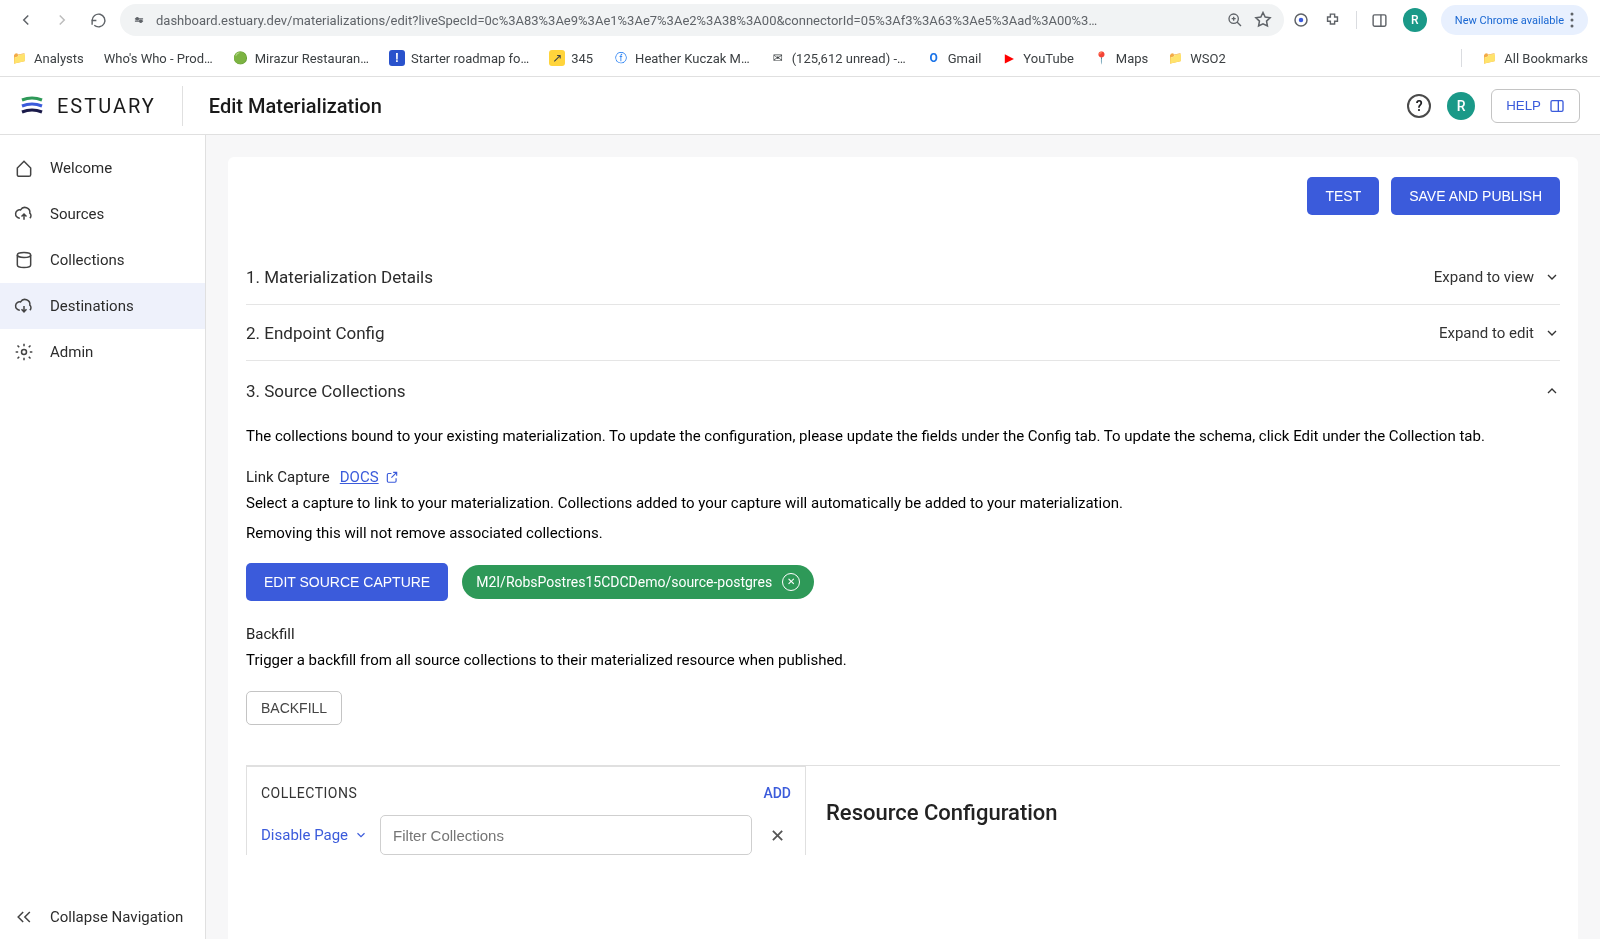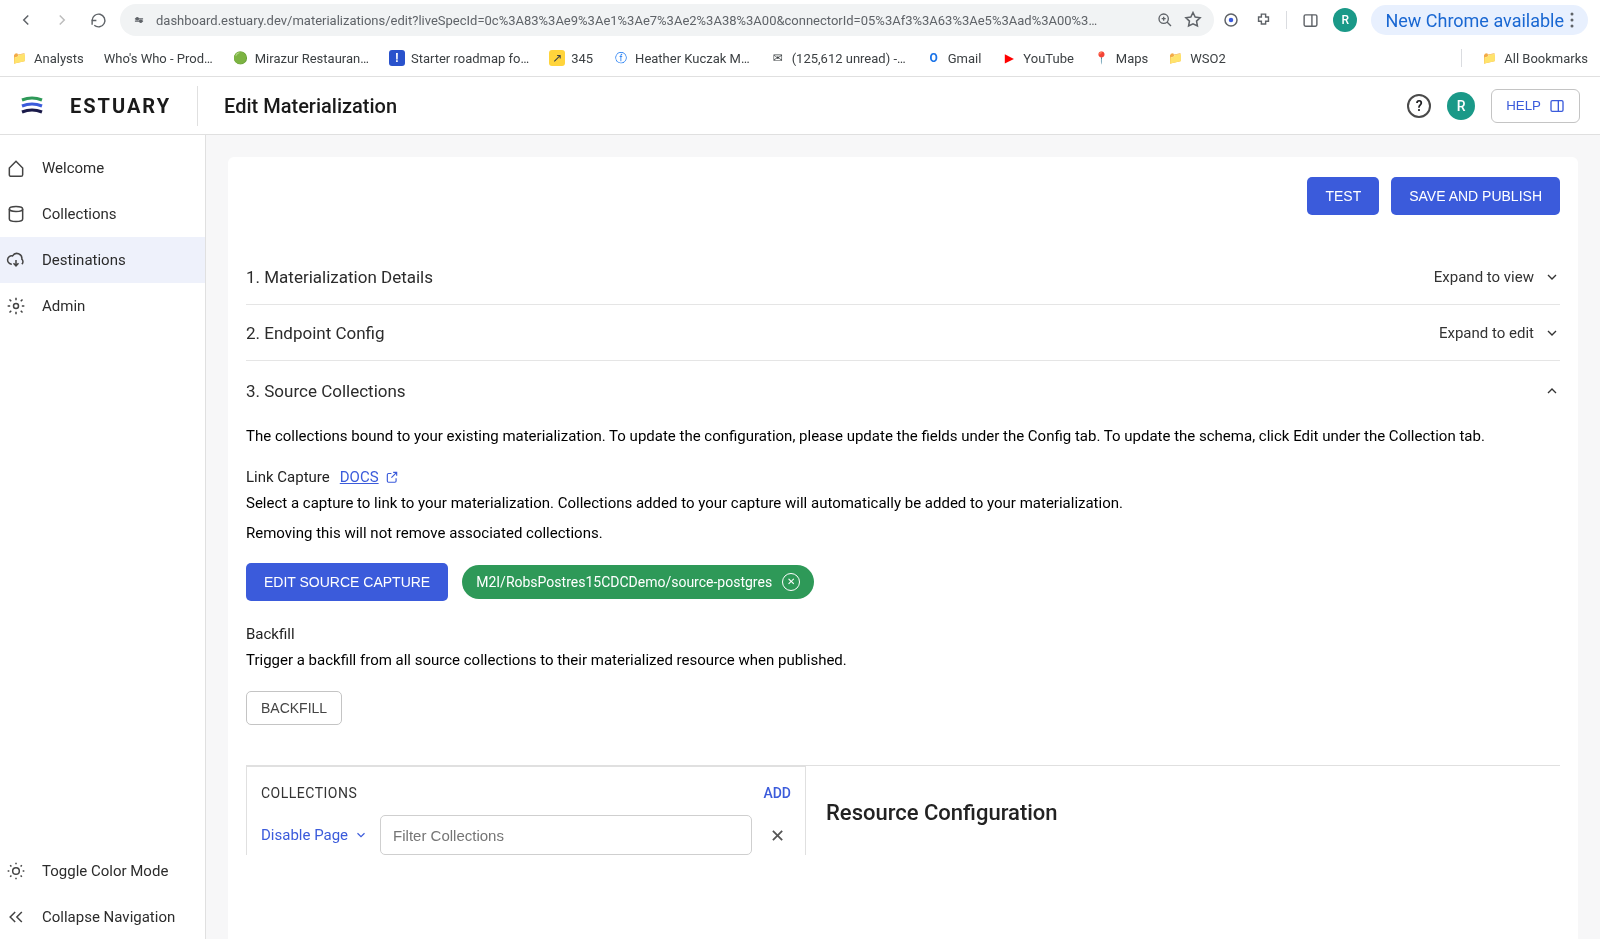--- a/index.html
+++ b/index.html
@@ -8,43 +8,43 @@
 
 .browser-chrome { border-bottom: 1px solid #e0e0e0; background: #fff; }
 .browser-top { display: flex; align-items: center; height: 40px; padding: 0 12px; gap: 8px; }
 .chrome-btn { width: 28px; height: 28px; display: flex; align-items: center; justify-content: center; border-radius: 50%; color: #5f6368; }
 .chrome-btn.disabled { color: #bdbdbd; }
 .url-bar { flex: 1; display: flex; align-items: center; height: 32px; background: #f1f3f4; border-radius: 16px; padding: 0 12px; gap: 10px; font-size: 13px; color: #202124; }
 .url-text { flex: 1; white-space: nowrap; overflow: hidden; text-overflow: ellipsis; color: #5f6368; }
 .chrome-icons { display: flex; align-items: center; gap: 14px; }
 .chrome-icon { width: 18px; height: 18px; display: flex; align-items: center; justify-content: center; color: #5f6368; }
 .avatar-badge { width: 24px; height: 24px; border-radius: 50%; background: #1a9988; color: #fff; display: flex; align-items: center; justify-content: center; font-size: 12px; font-weight: 500; }
-.chrome-update { background: #e8f0fe; color: #1967d2; height: 30px; padding: 0 14px; border-radius: 15px; display: flex; align-items: center; font-size: 18px; gap: 6px; }
+.chrome-update { background: #e8f0fe; color: #1967d2; height: 30px; padding: 0 14px; border-radius: 15px; display: flex; align-items: center; font-size: 11px; gap: 6px; }
 
 .bookmarks-bar { display: flex; align-items: center; height: 36px; padding: 0 12px; gap: 20px; font-size: 13px; color: #3c4043; }
 .bookmark { display: flex; align-items: center; gap: 6px; white-space: nowrap; }
 .bookmark .bm-icon { width: 16px; height: 16px; display: flex; align-items: center; justify-content: center; font-size: 12px; }
 .bookmarks-spacer { flex: 1; }
 .divider-v { width: 1px; height: 18px; background: #dadce0; }
 
 
 .app-header { height: 58px; display: flex; align-items: center; border-bottom: 1px solid #e0e0e0; padding: 0 20px; gap: 26px; }
-.logo { display: flex; align-items: center; gap: 26px; font-weight: 700; font-size: 20px; letter-spacing: 2px; color: #1a1a1a; }
+.logo { display: flex; align-items: center; gap: 13px; font-weight: 400; font-size: 20px; letter-spacing: 2px; color: #1a1a1a; }
 .logo-mark { width: 24px; height: 24px; }
 .vsep { width: 1px; height: 40px; background: #e0e0e0; }
 .page-title { font-size: 20px; font-weight: 500; color: #1a1a1a; flex: 1; }
 .header-right { display: flex; align-items: center; gap: 16px; }
 .help-circle { width: 24px; height: 24px; border: 2px solid #4a4a4a; border-radius: 50%; display: flex; align-items: center; justify-content: center; font-size: 14px; font-weight: 600; }
 .avatar-app { width: 28px; height: 28px; border-radius: 50%; background: #1a9988; color: #fff; display: flex; align-items: center; justify-content: center; font-weight: 500; }
 .help-btn { height: 34px; padding: 0 14px; border: 1px solid #c4c4c4; border-radius: 6px; color: #3b5bdb; font-weight: 500; display: flex; align-items: center; gap: 8px; background: #fff; }
 
 
 .app-body { display: flex; height: calc(939px - 40px - 36px - 58px); }
 .sidebar { width: 206px; border-right: 1px solid #e0e0e0; display: flex; flex-direction: column; padding-top: 10px; }
-.nav-item { display: flex; align-items: center; gap: 16px; height: 46px; padding: 0 6px; color: #2c2c2c; font-size: 15px; cursor: pointer; }
+.nav-item { display: flex; align-items: center; gap: 16px; height: 46px; padding: 0 14px; color: #2c2c2c; font-size: 15px; cursor: pointer; }
 .nav-item.active { background: #eef1fb; }
 .nav-item .nav-icon { width: 20px; height: 20px; display: flex; align-items: center; justify-content: center; }
 .sidebar-spacer { flex: 1; }
 
 .main { flex: 1; background: #f7f7f8; overflow-y: auto; }
 .content-card { background: #fff; margin: 22px 22px 0 22px; border-radius: 6px; padding: 20px 18px 0 18px; min-height: 100%; }
 .action-row { display: flex; justify-content: flex-end; gap: 12px; margin-bottom: 34px; }
 .btn { height: 38px; padding: 0 18px; border-radius: 5px; font-weight: 500; border: none; cursor: pointer; font-size: 14px; }
 .btn-primary { background: #3b5bdb; color: #fff; }
 .btn-outline { background: #fff; border: 1px solid #c4c4c4; color: #444; }
@@ -235,20 +235,29 @@
       <span class="nav-icon">
           <svg width="20" height="20" viewBox="0 0 24 24" fill="none" stroke="#444" stroke-width="1.8">
             <path d="M4 12l8-8 8 8v8a2 2 0 0 1-2 2H6a2 2 0 0 1-2-2z"></path>
           </svg>
         </span>
       <span>Welcome</span>
     </div>
     <div class="nav-item">
       <span class="nav-icon">
           <svg width="20" height="20" viewBox="0 0 24 24" fill="none" stroke="#444" stroke-width="1.8">
+            <path d="M7 17a5 5 0 1 1 .9-9.9A6 6 0 0 1 19 11a4 4 0 0 1 0 6"></path>
+            <path d="M12 12v7M9 15l3-3 3 3"></path>
+          </svg>
+        </span>
+      <span>Sources</span>
+    </div>
+    <div class="nav-item">
+      <span class="nav-icon">
+          <svg width="20" height="20" viewBox="0 0 24 24" fill="none" stroke="#444" stroke-width="1.8">
             <ellipse cx="12" cy="6" rx="8" ry="3"></ellipse>
             <path d="M4 6v12c0 1.7 3.6 3 8 3s8-1.3 8-3V6"></path>
           </svg>
         </span>
       <span>Collections</span>
     </div>
     <div class="nav-item active">
       <span class="nav-icon">
           <svg width="20" height="20" viewBox="0 0 24 24" fill="none" stroke="#444" stroke-width="1.8">
             <path d="M7 17a5 5 0 1 1 .9-9.9A6 6 0 0 1 19 11a4 4 0 0 1 0 6"></path>
@@ -260,29 +269,20 @@
     <div class="nav-item">
       <span class="nav-icon">
           <svg width="20" height="20" viewBox="0 0 24 24" fill="none" stroke="#444" stroke-width="1.8">
             <circle cx="12" cy="12" r="3"></circle>
             <path d="M12 2v3M12 19v3M4.2 4.2l2.1 2.1M17.7 17.7l2.1 2.1M2 12h3M19 12h3M4.2 19.8l2.1-2.1M17.7 6.3l2.1-2.1"></path>
           </svg>
         </span>
       <span>Admin</span>
     </div>
     <div class="sidebar-spacer"></div>
-    <div class="nav-item">
-      <span class="nav-icon">
-          <svg width="20" height="20" viewBox="0 0 24 24" fill="none" stroke="#444" stroke-width="1.8">
-            <circle cx="12" cy="12" r="4"></circle>
-            <path d="M12 2v2M12 20v2M4 12H2M22 12h-2M5 5l1.5 1.5M17.5 17.5L19 19M5 19l1.5-1.5M17.5 6.5L19 5"></path>
-          </svg>
-        </span>
-      <span>Toggle Color Mode</span>
-    </div>
     <div class="nav-item">
       <span class="nav-icon">
           <svg width="20" height="20" viewBox="0 0 24 24" fill="none" stroke="#444" stroke-width="1.8">
             <path d="M11 18l-6-6 6-6M19 18l-6-6 6-6"></path>
           </svg>
         </span>
       <span>Collapse Navigation</span>
     </div>
   </div>
 

